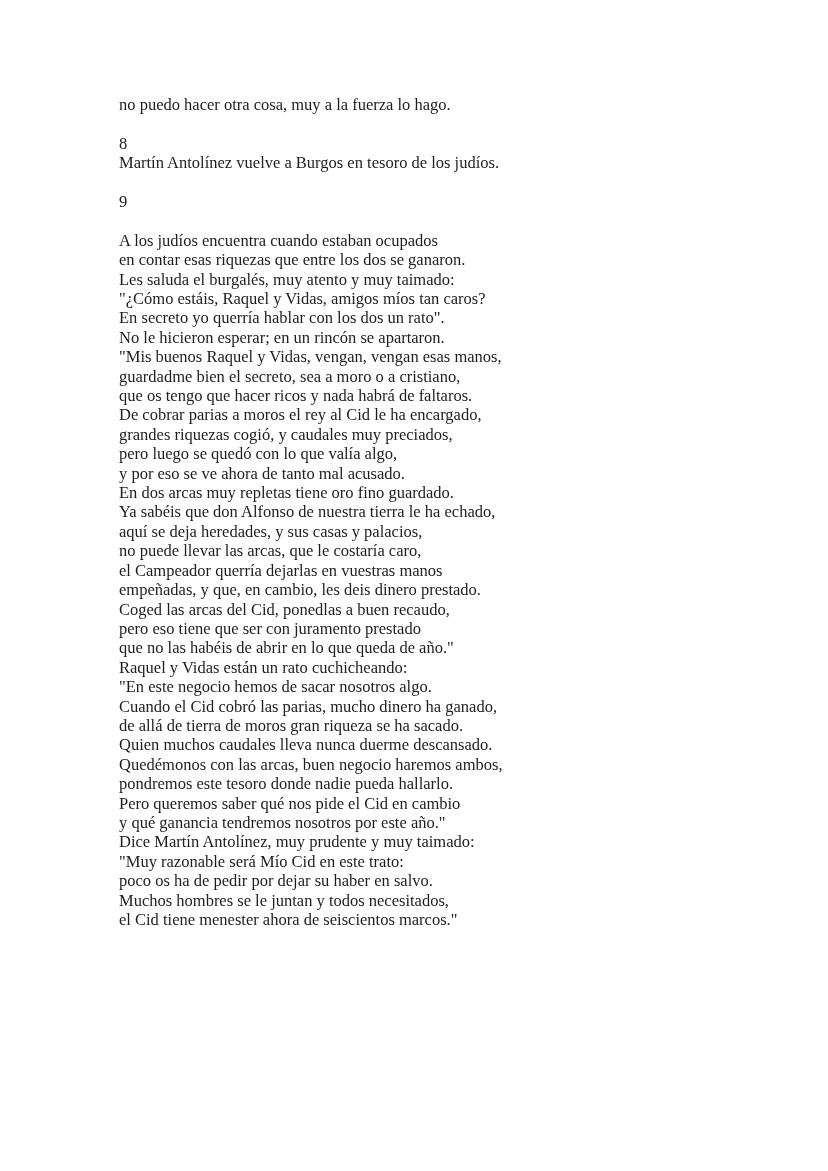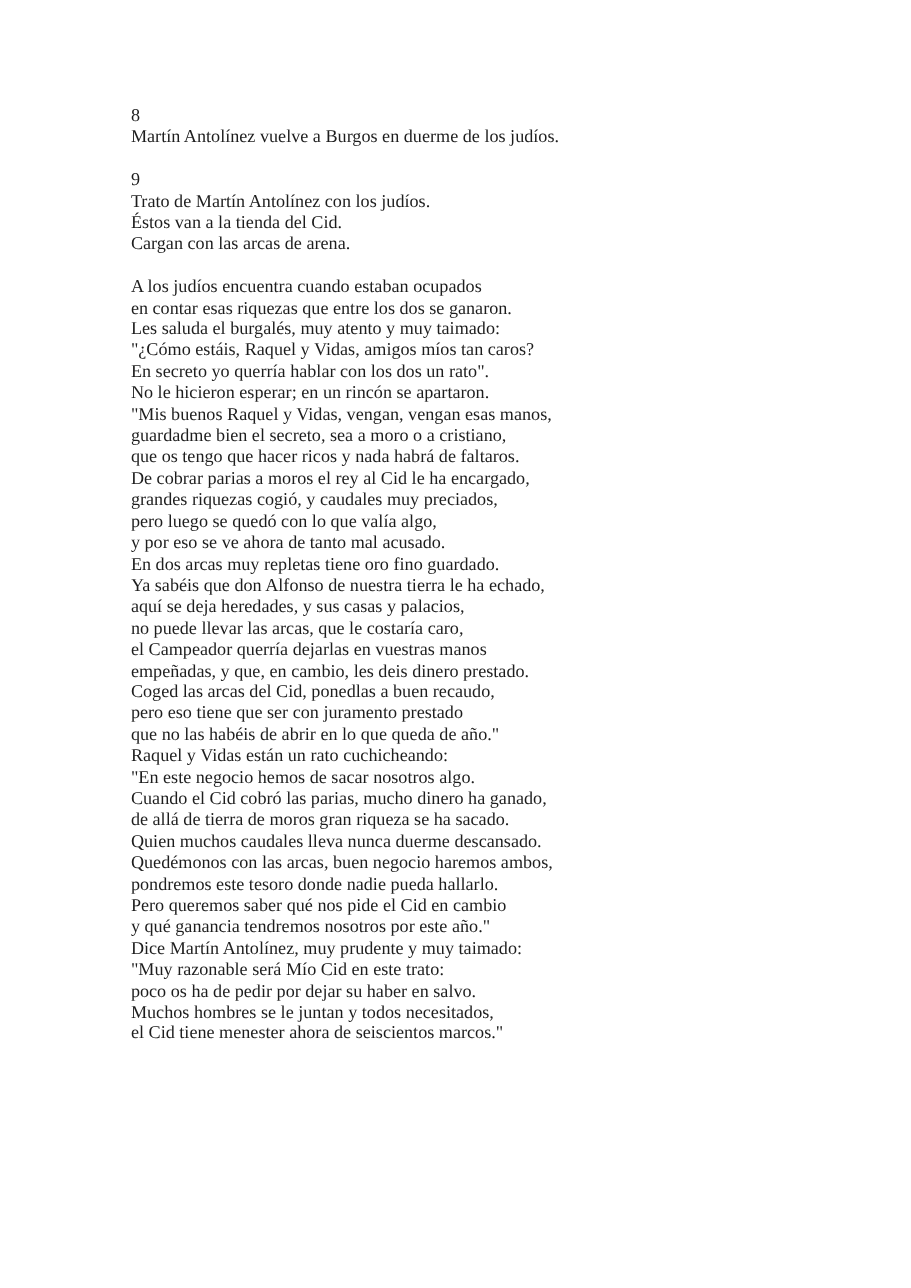--- a/index.html
+++ b/index.html
@@ -31,32 +31,32 @@
   }
   [data-bind] {
     white-space: pre-line;
   }
 </style>
 </head>
 <body>
 
 <div class="page-text">
 
+  <div class="para">
+    <div data-bind="document.continuation.lines">no puedo hacer otra cosa, muy a la fuerza lo hago.</div>
+  </div>
 
   <div class="para">
     <div data-bind="document.sections.0.number">8</div>
-    <div data-bind="document.sections.0.summary_lines">Martín Antolínez vuelve a Burgos en duerme de los judíos.</div>
+    <div data-bind="document.sections.0.summary_lines">Martín Antolínez vuelve a Burgos en tesoro de los judíos.</div>
   </div>
 
 
   <div class="para">
     <div data-bind="document.sections.1.number">9</div>
-    <div data-bind="document.sections.1.summary_lines">Trato de Martín Antolínez con los judíos.
-Éstos van a la tienda del Cid.
-Cargan con las arcas de arena.</div>
   </div>
 
   <div class="para">
     <div data-bind="document.sections.1.verse_lines">A los judíos encuentra cuando estaban ocupados
 en contar esas riquezas que entre los dos se ganaron.
 Les saluda el burgalés, muy atento y muy taimado:
 "¿Cómo estáis, Raquel y Vidas, amigos míos tan caros?
 En secreto yo querría hablar con los dos un rato".
 No le hicieron esperar; en un rincón se apartaron.
 "Mis buenos Raquel y Vidas, vengan, vengan esas manos,

